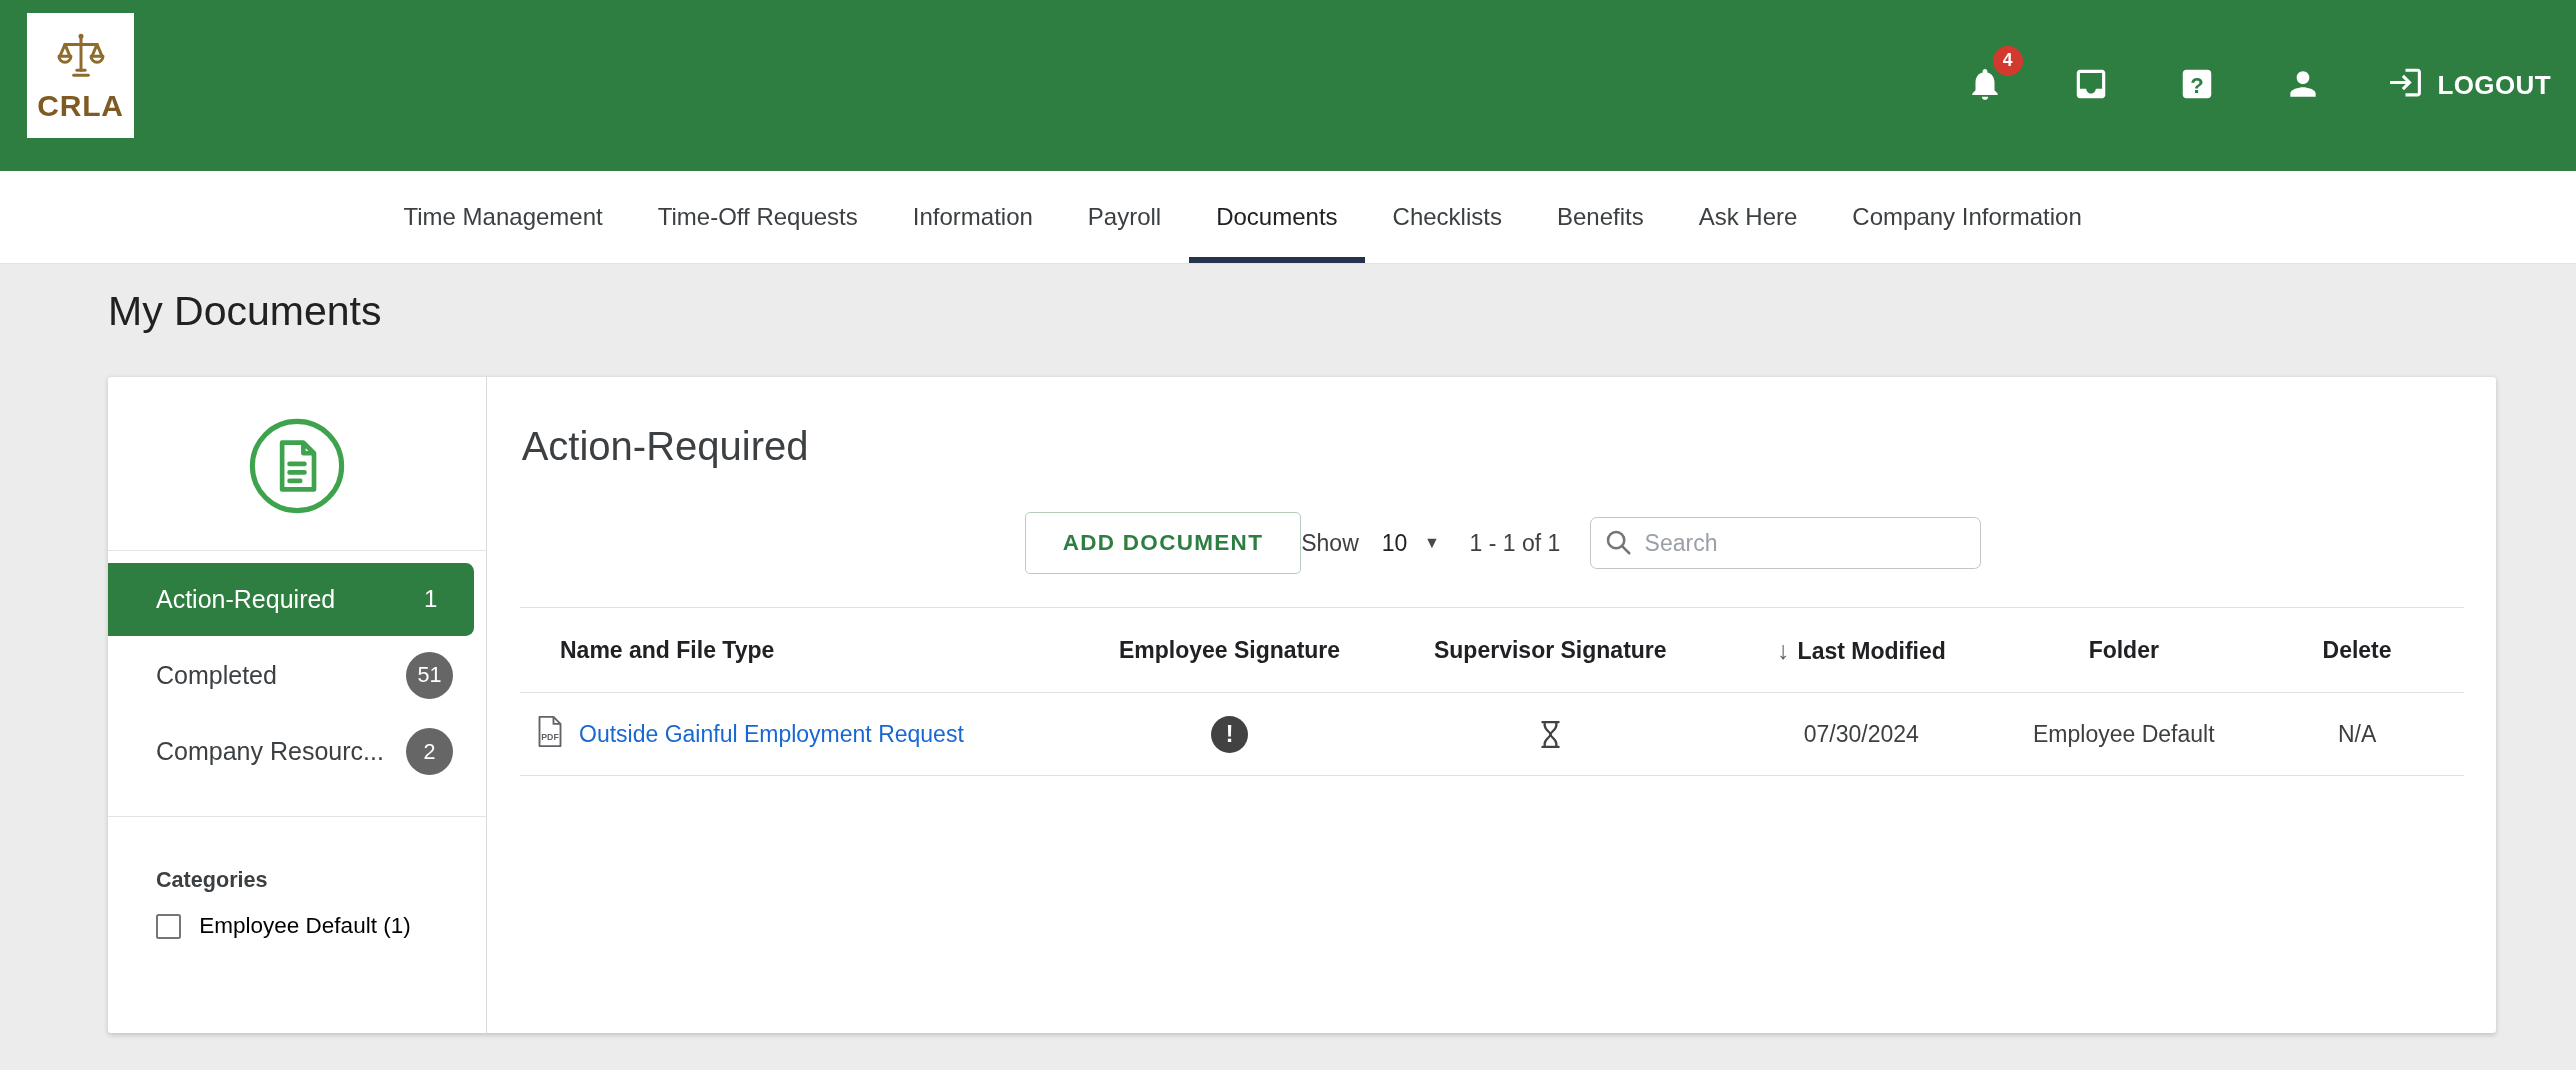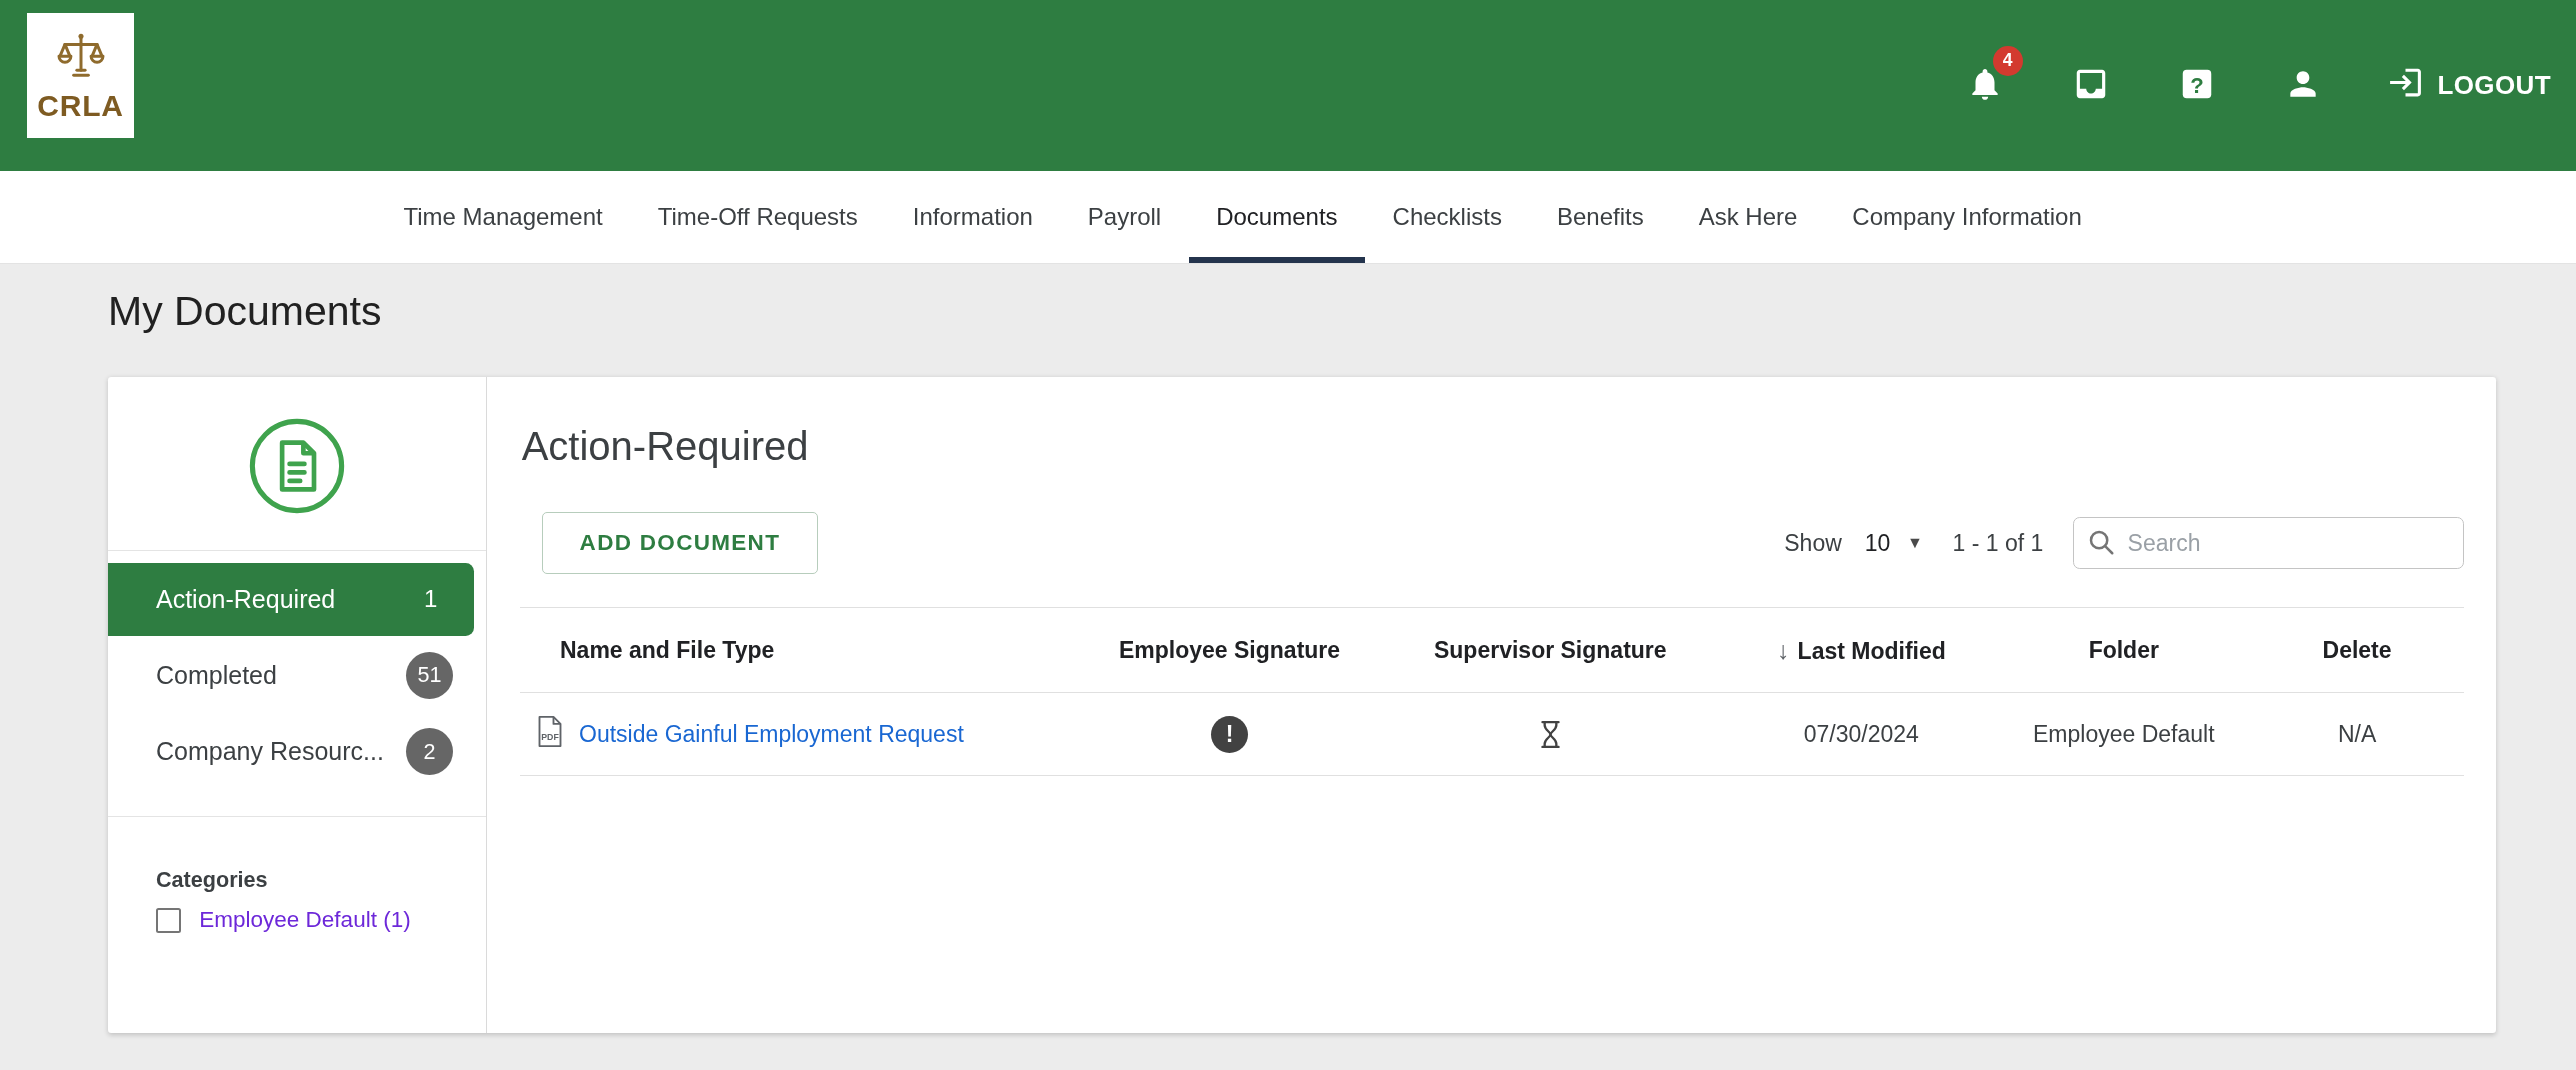--- a/index.html
+++ b/index.html
@@ -80,27 +80,27 @@
     margin-right:11.6px;border-radius:0 8.3px 8.3px 0;padding-right:37px;
   }
   .count-badge{
     min-width:47px;height:47px;border-radius:50%;
     background:#666;color:#fff;font-size:21.6px;
     display:flex;align-items:center;justify-content:center;padding:0 6.7px;
   }
   .count-plain{font-size:24px;color:#fff;}
   .cats{padding:50px 25px 0 48px;}
   .cat-title{font-size:21.6px;font-weight:bold;color:#3C4043;}
-  .cat-item{display:flex;align-items:center;gap:18.3px;margin-top:14px;font-size:22.5px;color:#6d28d9;cursor:pointer;}
+  .cat-item{display:flex;align-items:center;gap:18.3px;margin-top:20px;font-size:22.5px;color:#000000;cursor:pointer;}
   .checkbox{width:25px;height:25px;border:2.5px solid #757575;border-radius:2.5px;background:#fff;flex-shrink:0;}
 
   
   .main-panel{flex:1;padding:0 32px 0 33px;display:flex;flex-direction:column;min-width:0;}
   .section-title{margin:47px 0 0 1.7px;font-size:40px;font-weight:400;color:#3C4043;}
-  .controls{display:flex;align-items:center;justify-content:space-between;margin-top:43px;}
+  .controls{display:flex;align-items:center;justify-content:center;margin-top:43px;}
   .add-btn{
     margin-left:21.6px;height:62px;padding:0 37px;
     background:#fff;border:1.7px solid #B7CDBC;border-radius:5px;
     color:var(--header-green);font-family:"Liberation Sans", sans-serif;
     font-size:22.5px;font-weight:bold;letter-spacing:1.3px;cursor:pointer;
   }
   .right-controls{display:flex;align-items:center;gap:23px;}
   .show-label{font-size:23px;color:#3C4043;}
   .show-select{display:flex;align-items:center;gap:16.6px;font-size:23px;color:#202124;cursor:pointer;}
   .caret{font-size:16px;color:#4a4a4a;line-height:1;}

